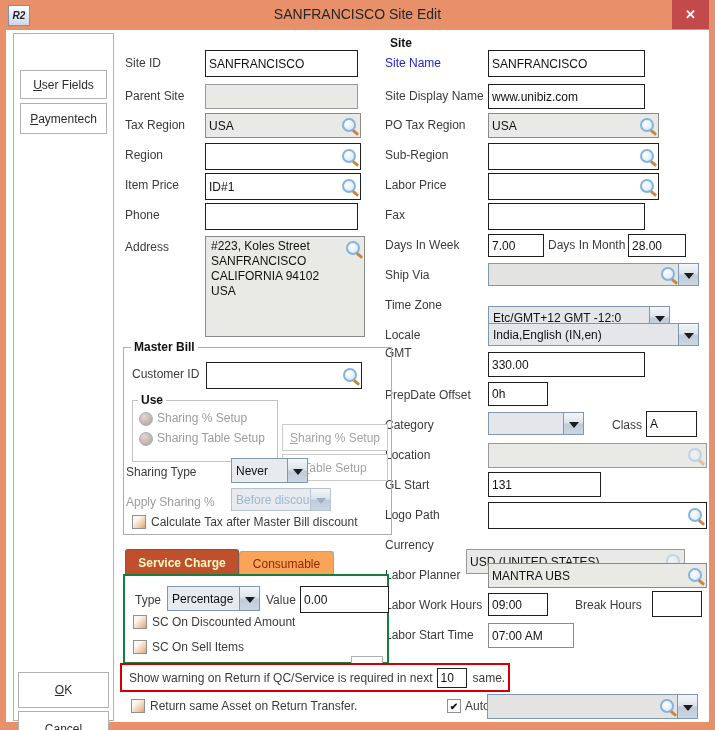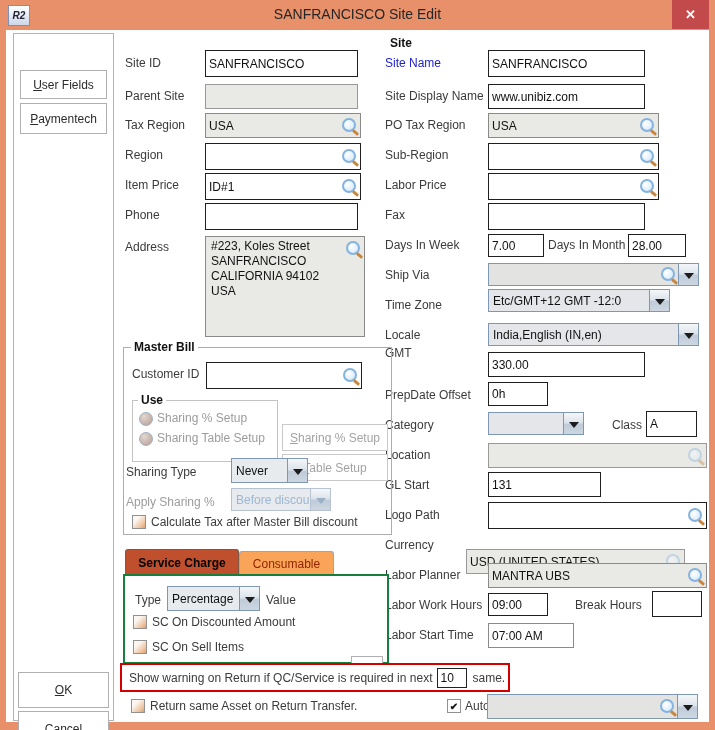--- a/index.html
+++ b/index.html
@@ -39,21 +39,21 @@
   .ddbtn.dis{border-left-color:#b6c2cf;}
   .ddbtn.dis::after{border-top-color:#9ab0c6;}
   
   .cb{position:absolute;width:12px;height:12px;border:1px solid #919191;background:linear-gradient(135deg,#fbf6f1 30%,#eec39e 75%,#df9d6b);cursor:pointer;}
   .cb.checked{background:#fdfdfd;display:flex;align-items:center;justify-content:center;font-size:10px;font-weight:bold;color:#111;}
   .radio{position:absolute;width:12px;height:12px;border-radius:50%;border:1px solid #9fb0c4;background:radial-gradient(circle at 35% 30%,#e3d6cf,#b59e92);}
   
   .grp{position:absolute;border:1px solid #adadad;}
   .grp-legend{position:absolute;top:-8px;left:7px;background:#fff;padding:0 3px;font-weight:bold;color:#111;white-space:nowrap;}
   
-  .tab-sel{position:absolute;left:125px;top:549px;width:112px;height:25px;background:#c0502d;border:1px solid #7c5a49;border-bottom:none;border-radius:3px 3px 0 0;color:#000000;font-weight:bold;display:flex;align-items:center;justify-content:center;cursor:pointer;}
+  .tab-sel{position:absolute;left:125px;top:549px;width:112px;height:25px;background:#c0502d;border:1px solid #7c5a49;border-bottom:none;border-radius:3px 3px 0 0;color:#fef9c3;font-weight:bold;display:flex;align-items:center;justify-content:center;cursor:pointer;}
   .tab-unsel{position:absolute;left:239px;top:551px;width:93px;height:23px;background:#f9a458;border:1px solid #8fa8c8;border-bottom:none;border-radius:3px 3px 0 0;color:#8f2500;display:flex;align-items:center;justify-content:center;cursor:pointer;}
   .tabpanel{position:absolute;left:123px;top:574px;width:262px;height:86px;border:2px solid #15803d;background:#fff;}
   
   .warnbox{position:absolute;left:120px;top:663px;width:390px;height:29px;border:2px solid #d40000;background:#fff;display:flex;align-items:center;gap:5px;padding:0 0 0 7px;box-sizing:border-box;}
   .ifld{border:1px solid #222;width:24px;height:18px;display:flex;align-items:center;padding:0 2px;background:#fff;color:#111;flex:none;}
   .site-hdr{position:absolute;left:390px;top:36px;font-weight:bold;color:#111;}
 </style>
 </head>
 <body>
 
@@ -170,21 +170,21 @@
     </div>
 
   <div class="lbl" style="left:385px;top:268px;">Ship Via</div>
   <div class="combo graycombo" style="left:488px;top:263px;width:211px;height:23px;box-sizing:border-box;">
       <span></span>
       <span class="mag inmenu"></span>
       <span class="ddbtn"></span>
     </div>
 
   <div class="lbl" style="left:385px;top:298px;">Time Zone</div>
-  <div class="combo" style="left:488px;top:289px;width:182px;height:23px;box-sizing:border-box;">
+  <div class="combo" style="left:488px;top:306px;width:182px;height:23px;box-sizing:border-box;">
       <span>Etc/GMT+12 GMT -12:0</span>
       <span class="ddbtn"></span>
     </div>
 
   <div class="lbl" style="left:385px;top:328px;">Locale</div>
   <div class="combo" style="left:488px;top:323px;width:211px;height:23px;box-sizing:border-box;">
       <span>India,English (IN,en)</span>
       <span class="ddbtn"></span>
     </div>
 
@@ -298,20 +298,23 @@
       <span>Consumable</span>
     </div>
 
   <div class="tabpanel">
     <div class="lbl" style="left:10px;top:17px;">Type</div>
     <div class="combo" style="left:42px;top:10px;width:93px;height:25px;box-sizing:border-box;background:#e8ebee;">
         <span>Percentage</span>
         <span class="ddbtn"></span>
       </div>
     <div class="lbl" style="left:141px;top:17px;">Value</div>
+    <div class="fld" style="left:175px;top:10px;width:81px;height:25px;">
+        <span>0.00</span>
+      </div>
 
     <span class="cb" style="left:8px;top:39px;"></span>
     <div class="lbl" style="left:27px;top:39px;">SC On Discounted Amount</div>
 
     <span class="cb" style="left:8px;top:64px;"></span>
     <div class="lbl" style="left:27px;top:64px;">SC On Sell Items</div>
 
     <div class="btn" style="left:226px;top:52px;width:30px;height:24px;color:#8a8a8a;">
         <span>...</span>
       </div>

